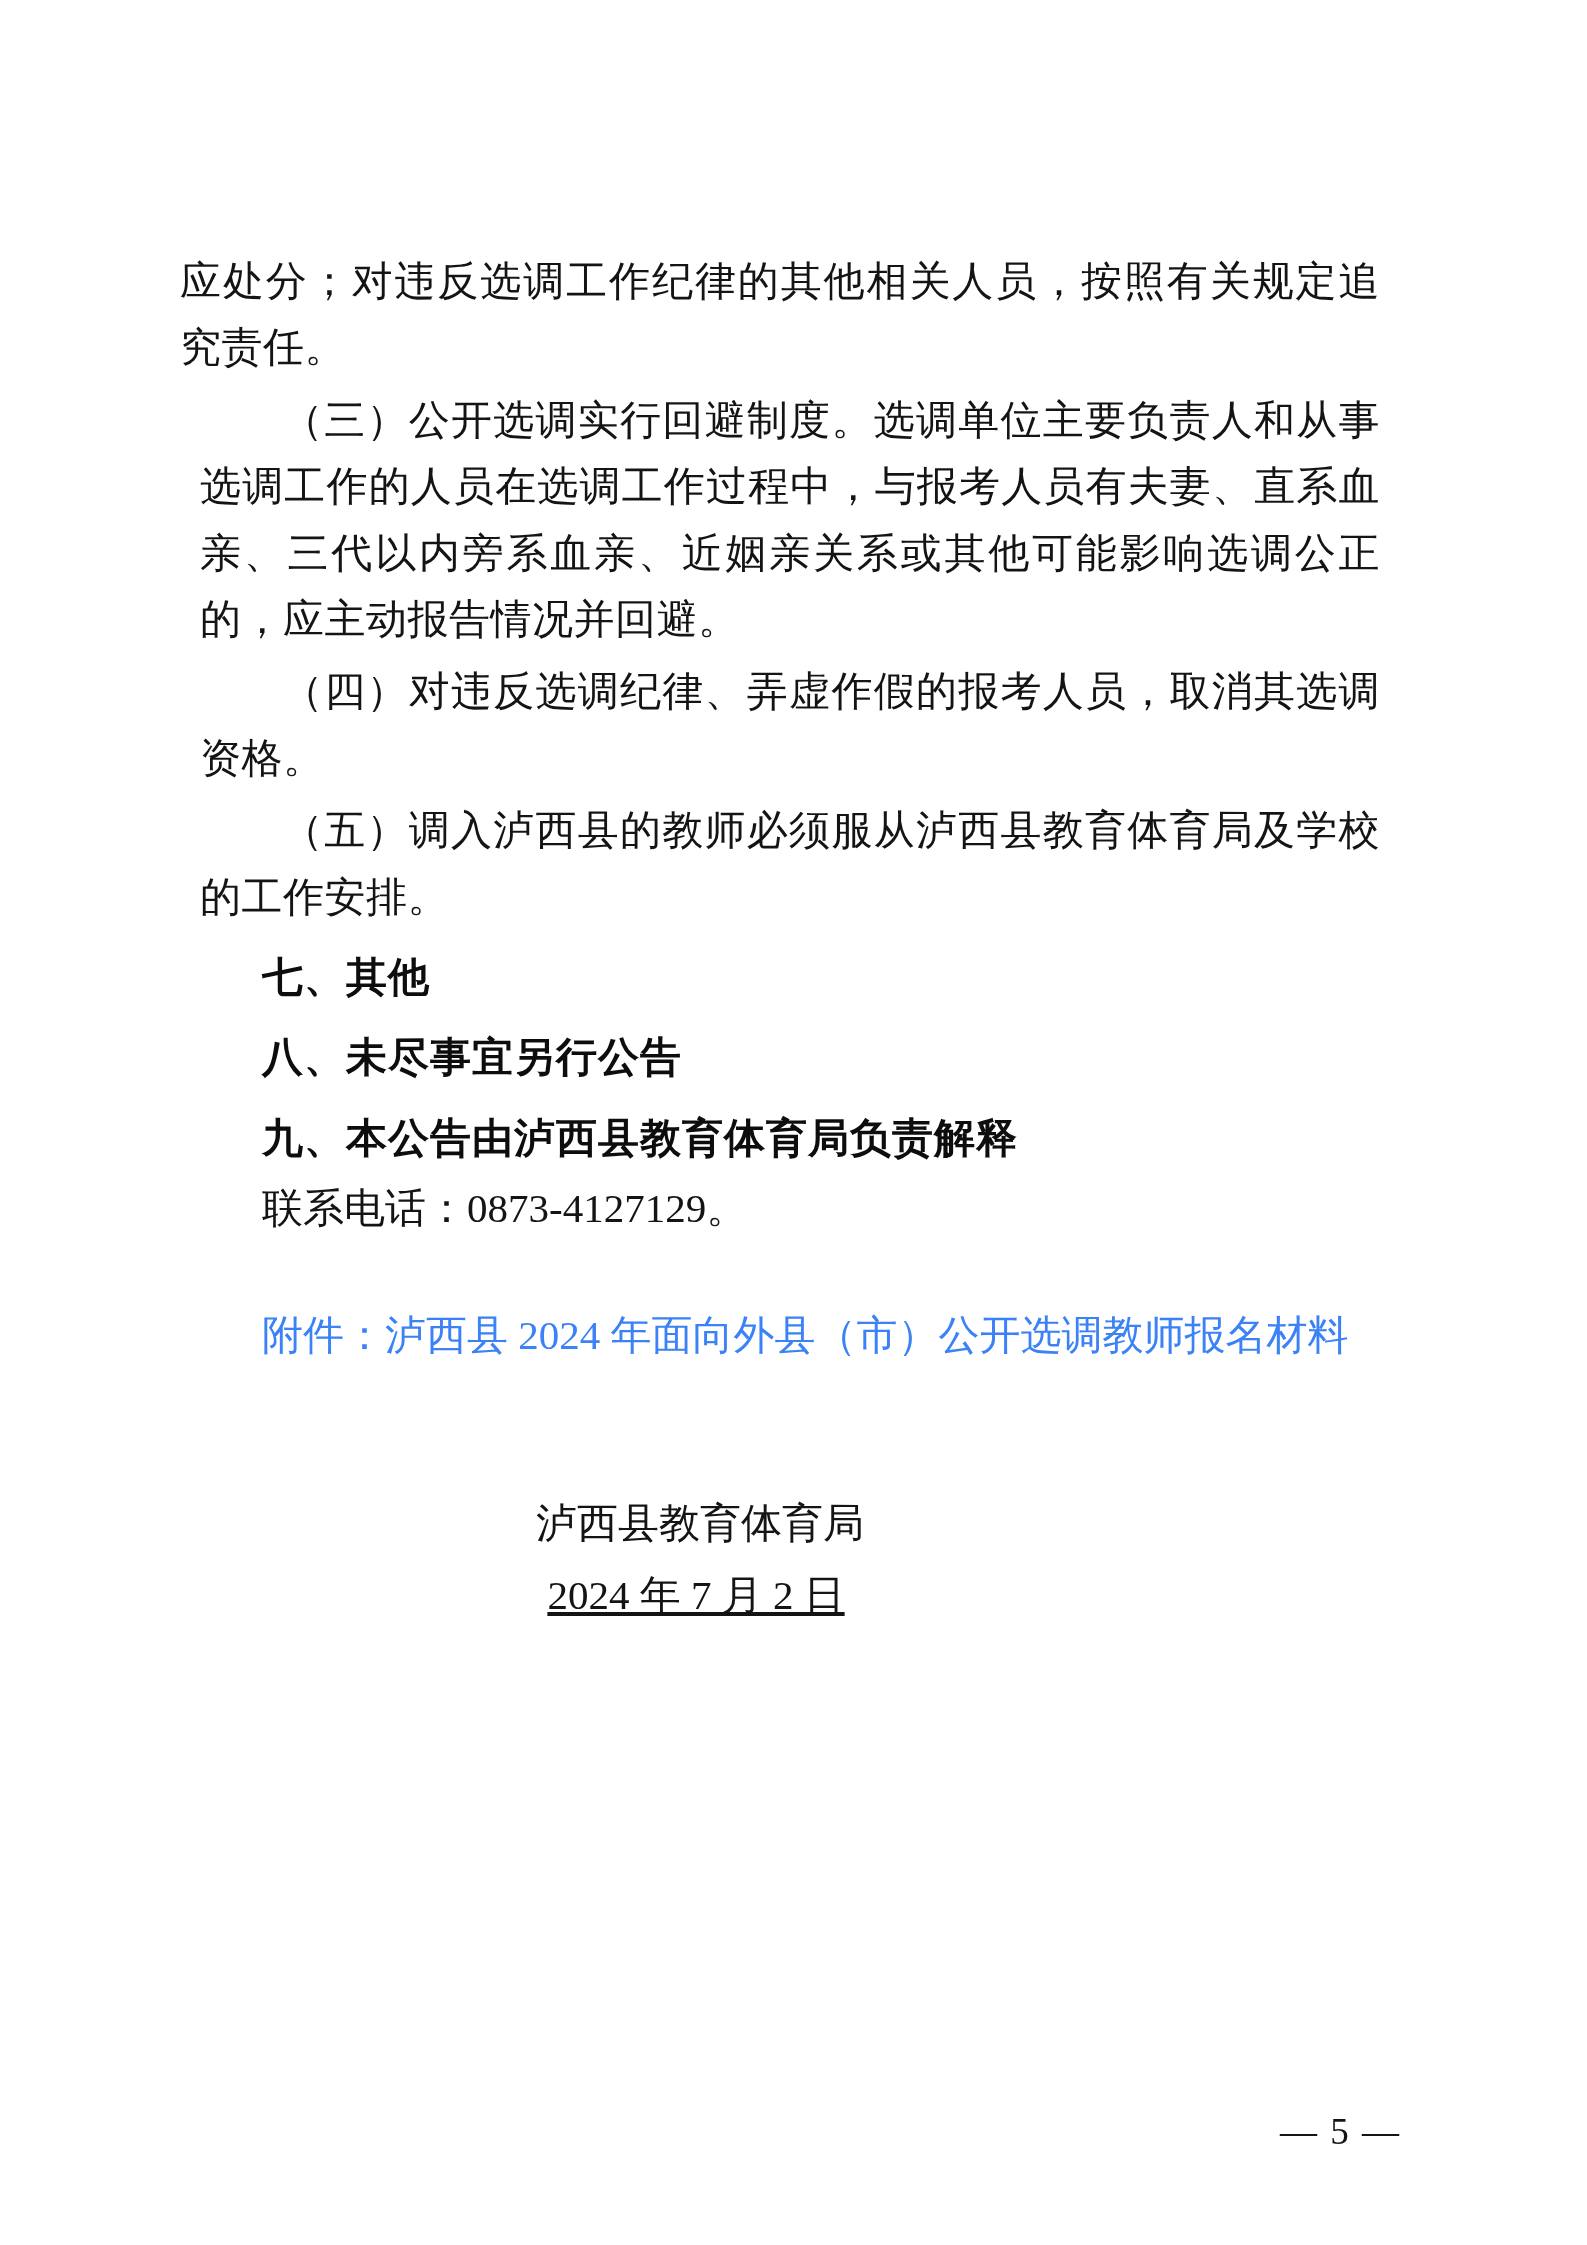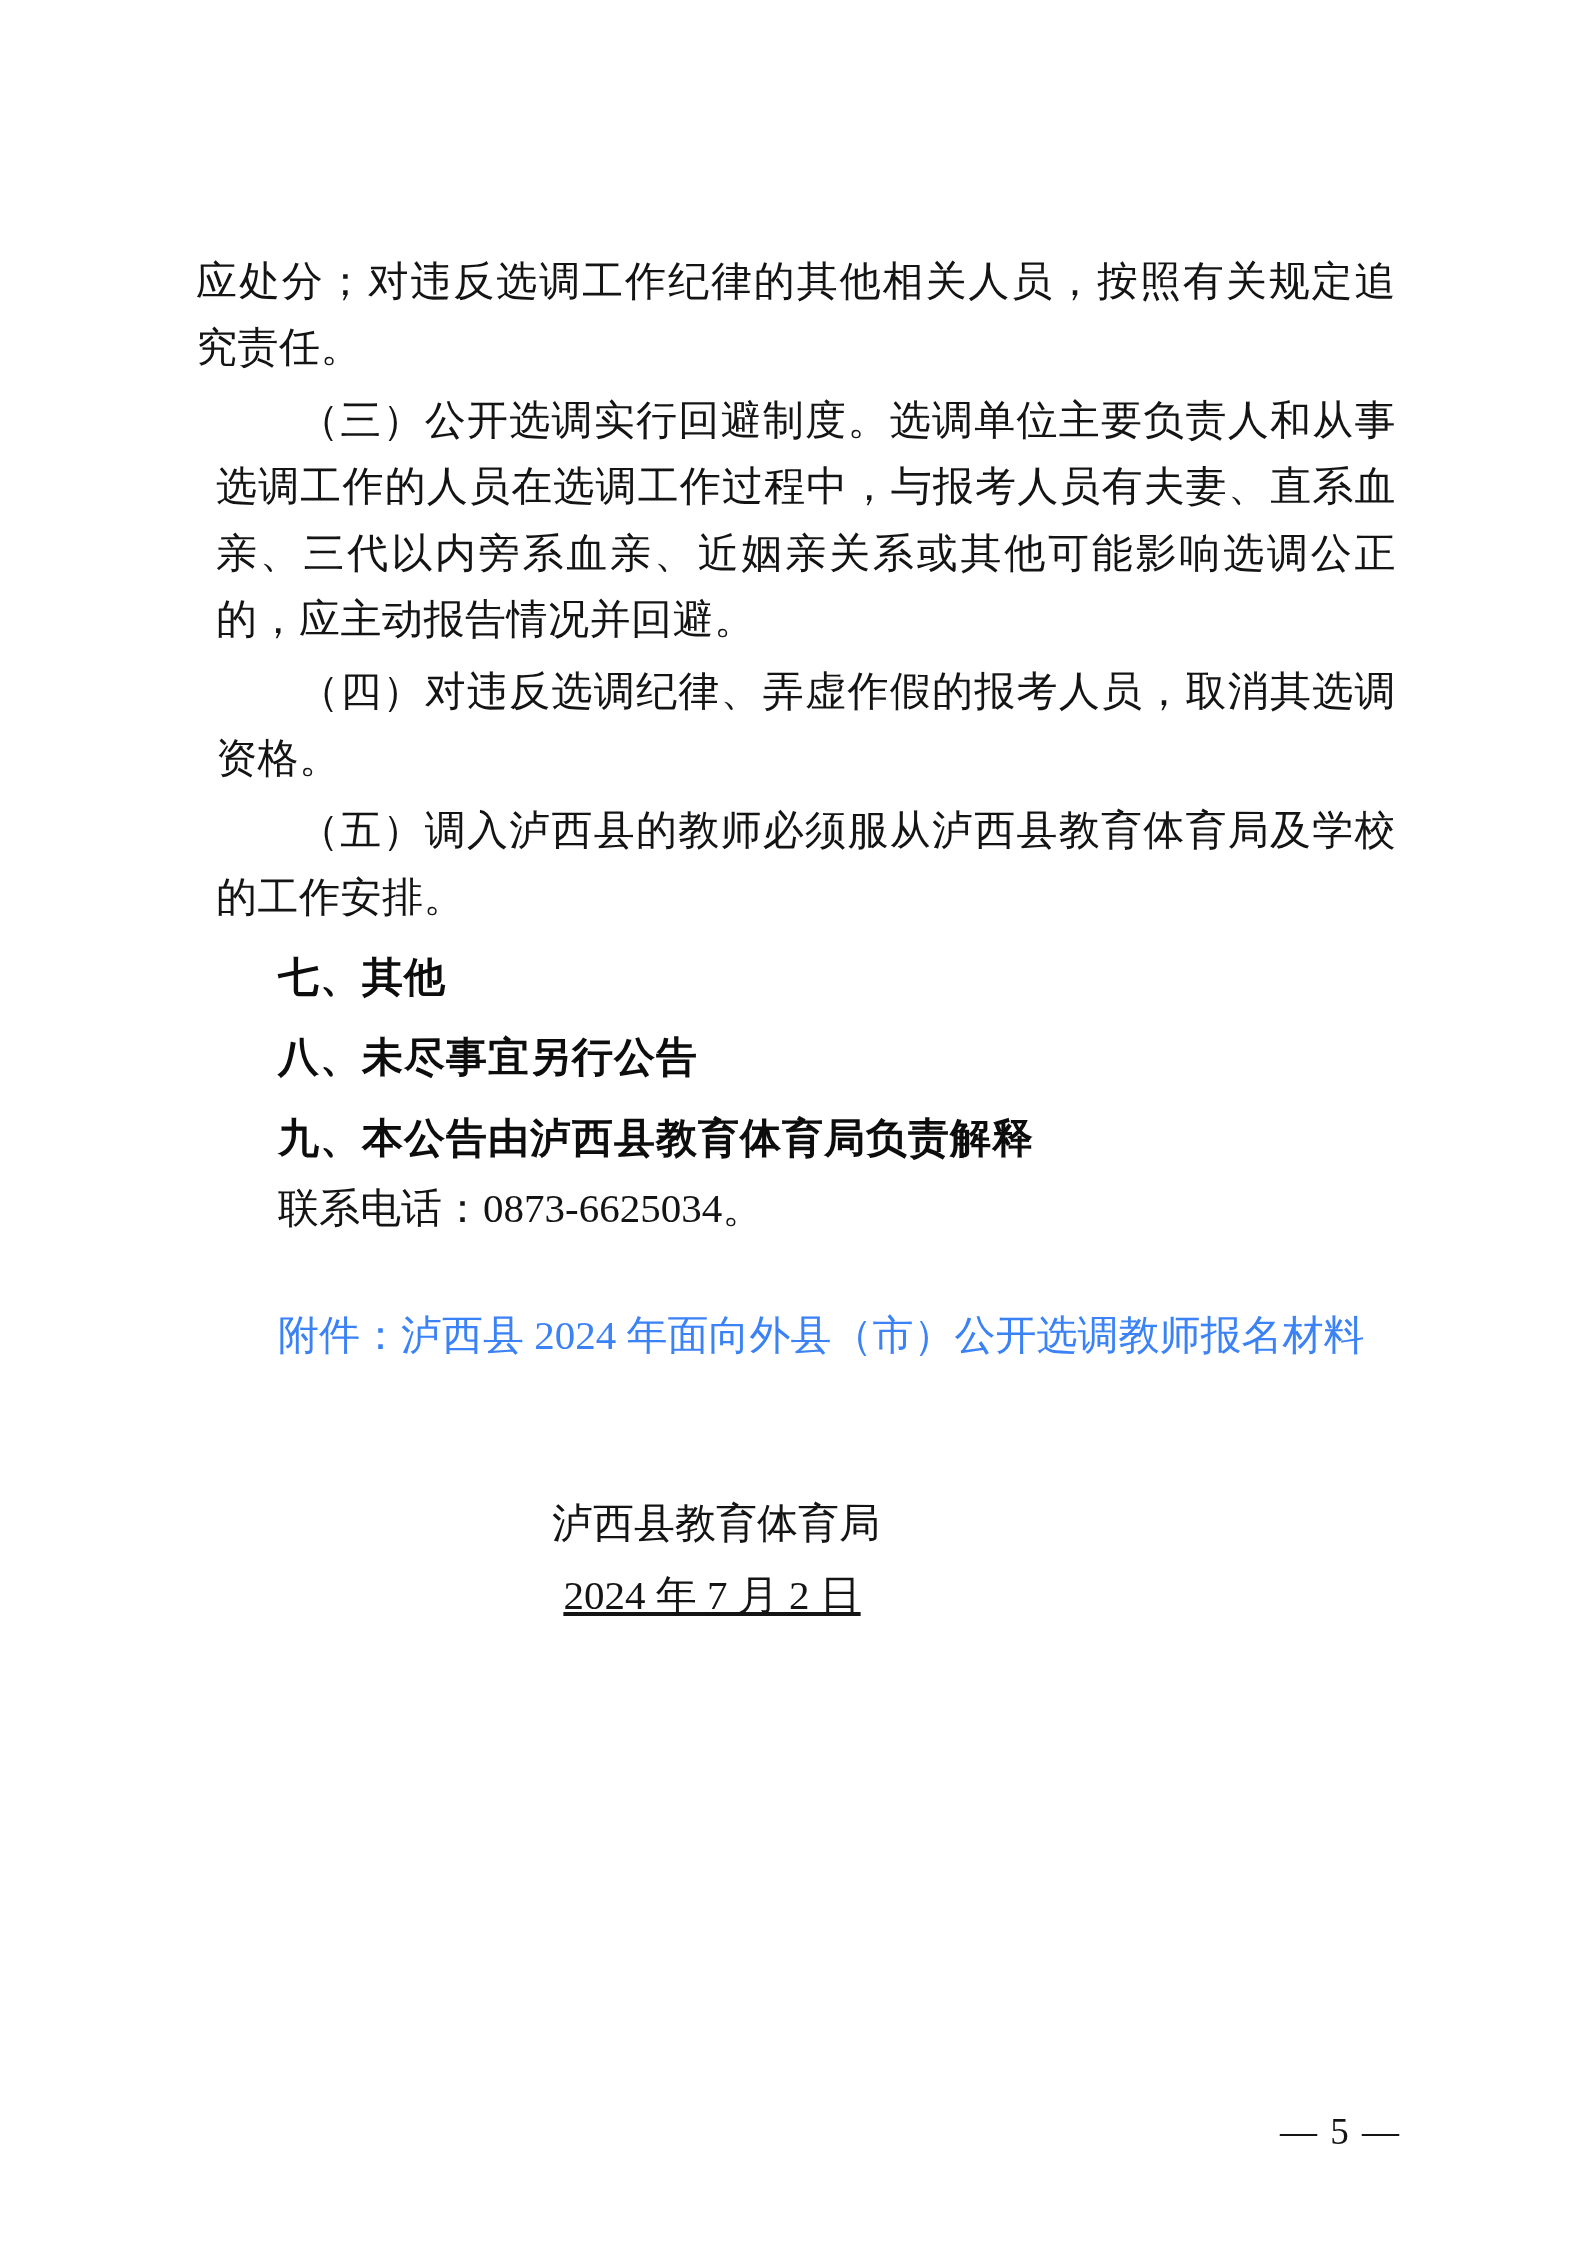--- a/index.html
+++ b/index.html
@@ -13,21 +13,21 @@
     width: 1587px;
     height: 2245px;
     background: #ffffff;
     margin: 0 auto;
     overflow: hidden;
     font-family: "Liberation Serif", "DejaVu Serif", serif;
     color: #111111;
   }
   .content {
     position: absolute;
-    left: 196px;
+    left: 180px;
     top: 248px;
     width: 1200px;
   }
   p.body-par {
     margin: 0 0 6px 0;
     font-size: 41px;
     line-height: 1.62;
     letter-spacing: 0.5px;
     text-align: justify;
     text-justify: inter-ideograph;
@@ -101,21 +101,21 @@
 
     <p class="body-par indent">（五）调入泸西县的教师必须服从泸西县教育体育局及学校的工作安排。</p>
 
     <h2 class="heading">七、其他</h2>
 
 
     <h2 class="heading">八、未尽事宜另行公告</h2>
 
     <h2 class="heading">九、本公告由泸西县教育体育局负责解释</h2>
 
-    <p class="contact">联系电话：0873-6625034。</p>
+    <p class="contact">联系电话：0873-4127129。</p>
 
     <div class="gap-large"></div>
 
     <p class="attachment">附件：泸西县 2024 年面向外县（市）公开选调教师报名材料</p>
 
     <div class="signature">
       <div>泸西县教育体育局</div>
       <div class="sig-date">2024 年 7 月 2 日</div>
     </div>
 

